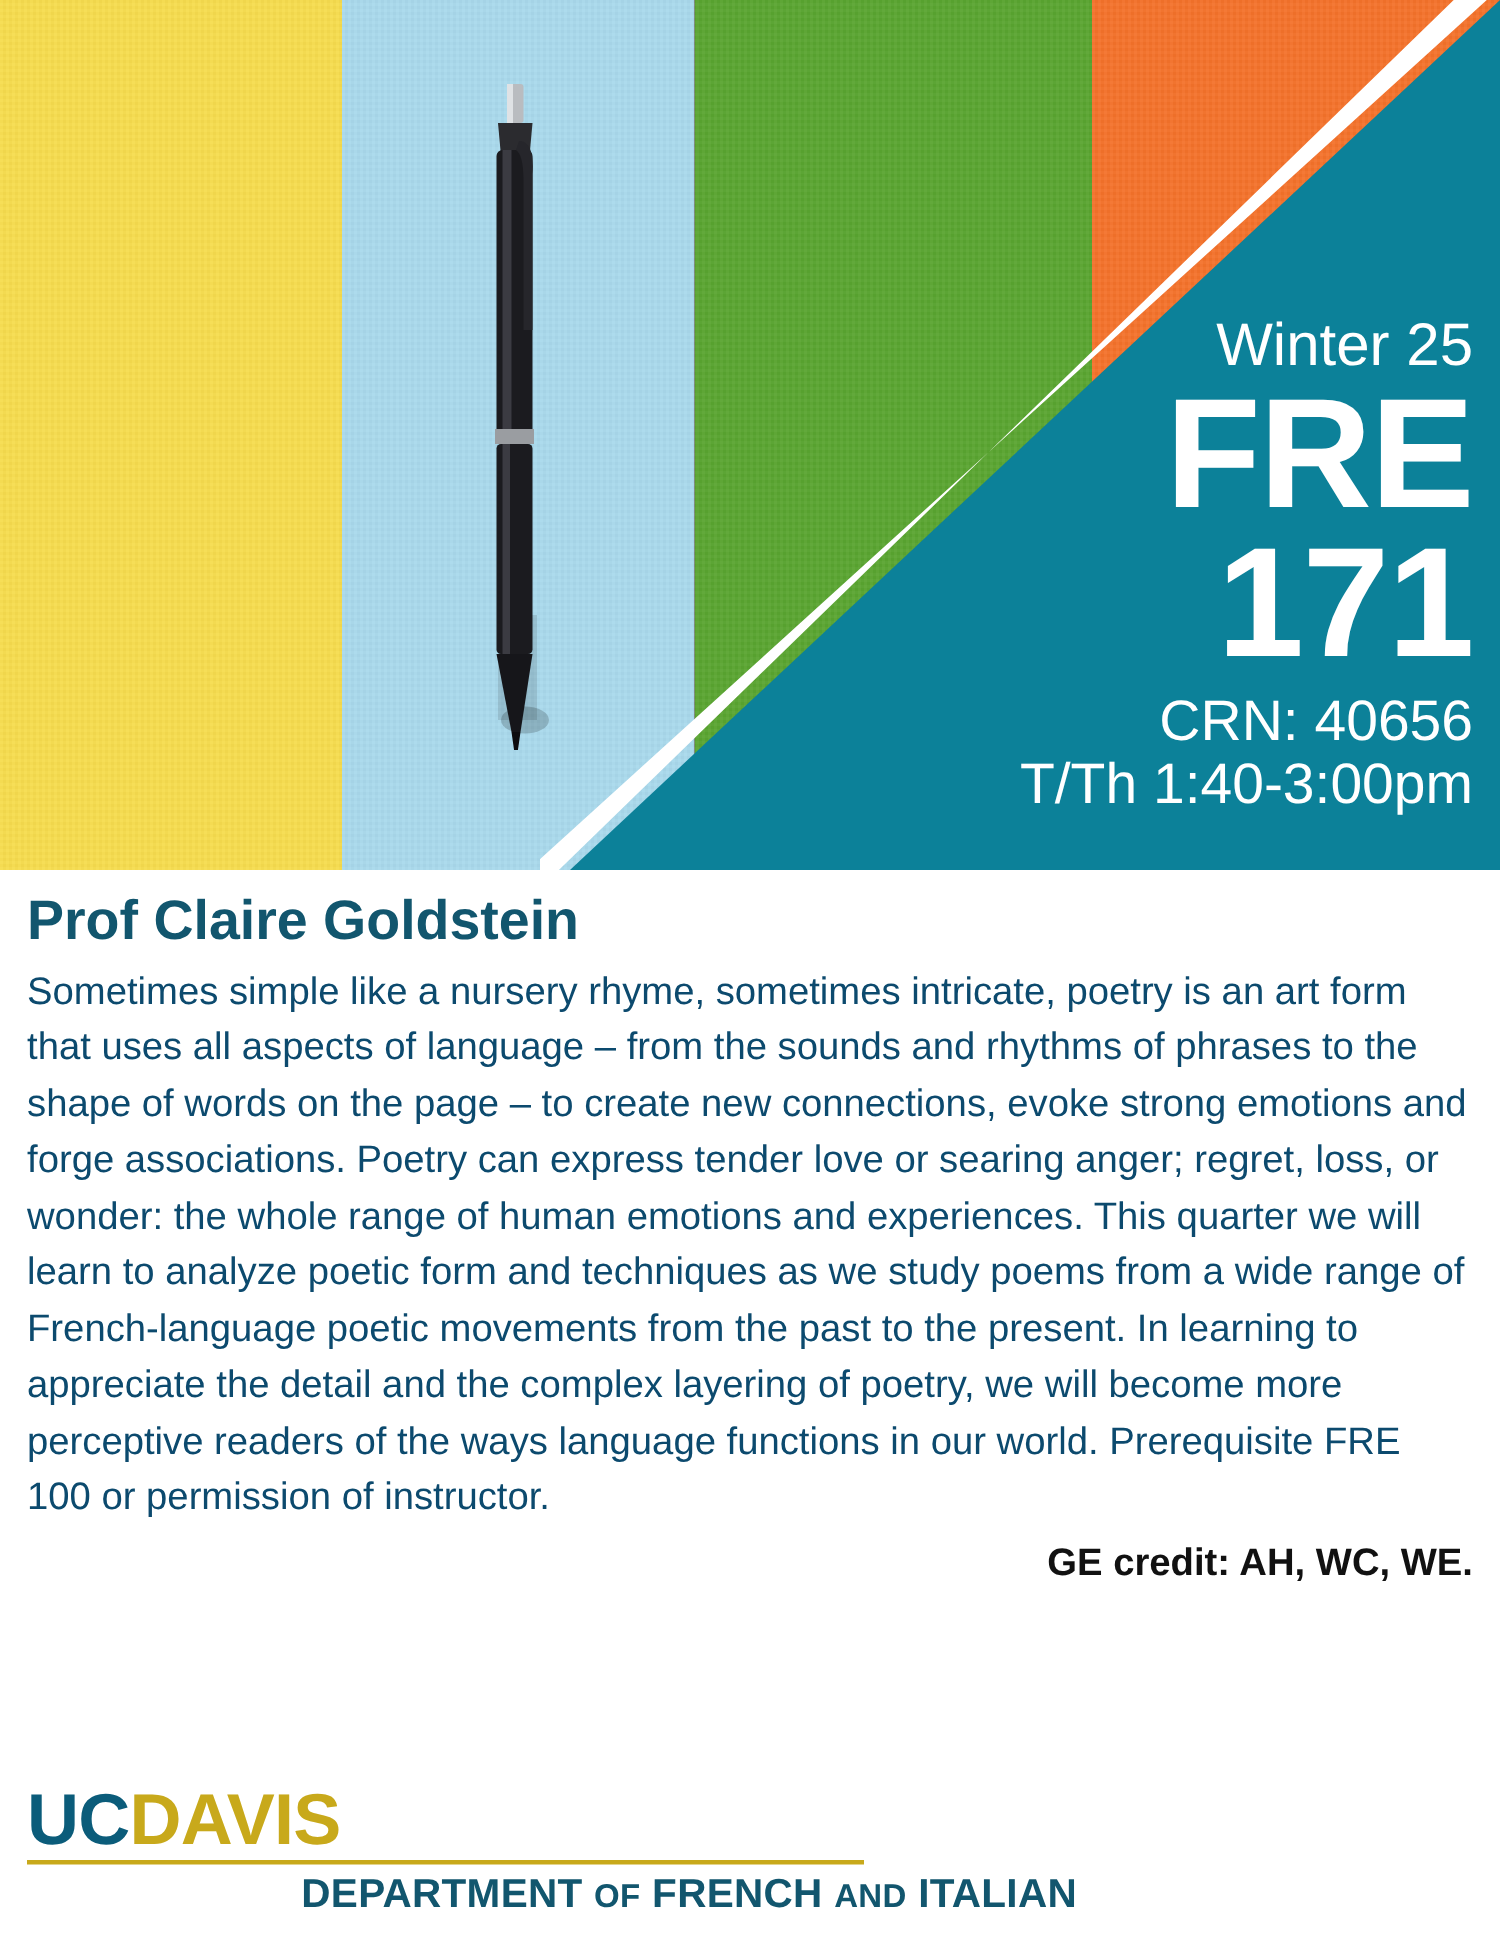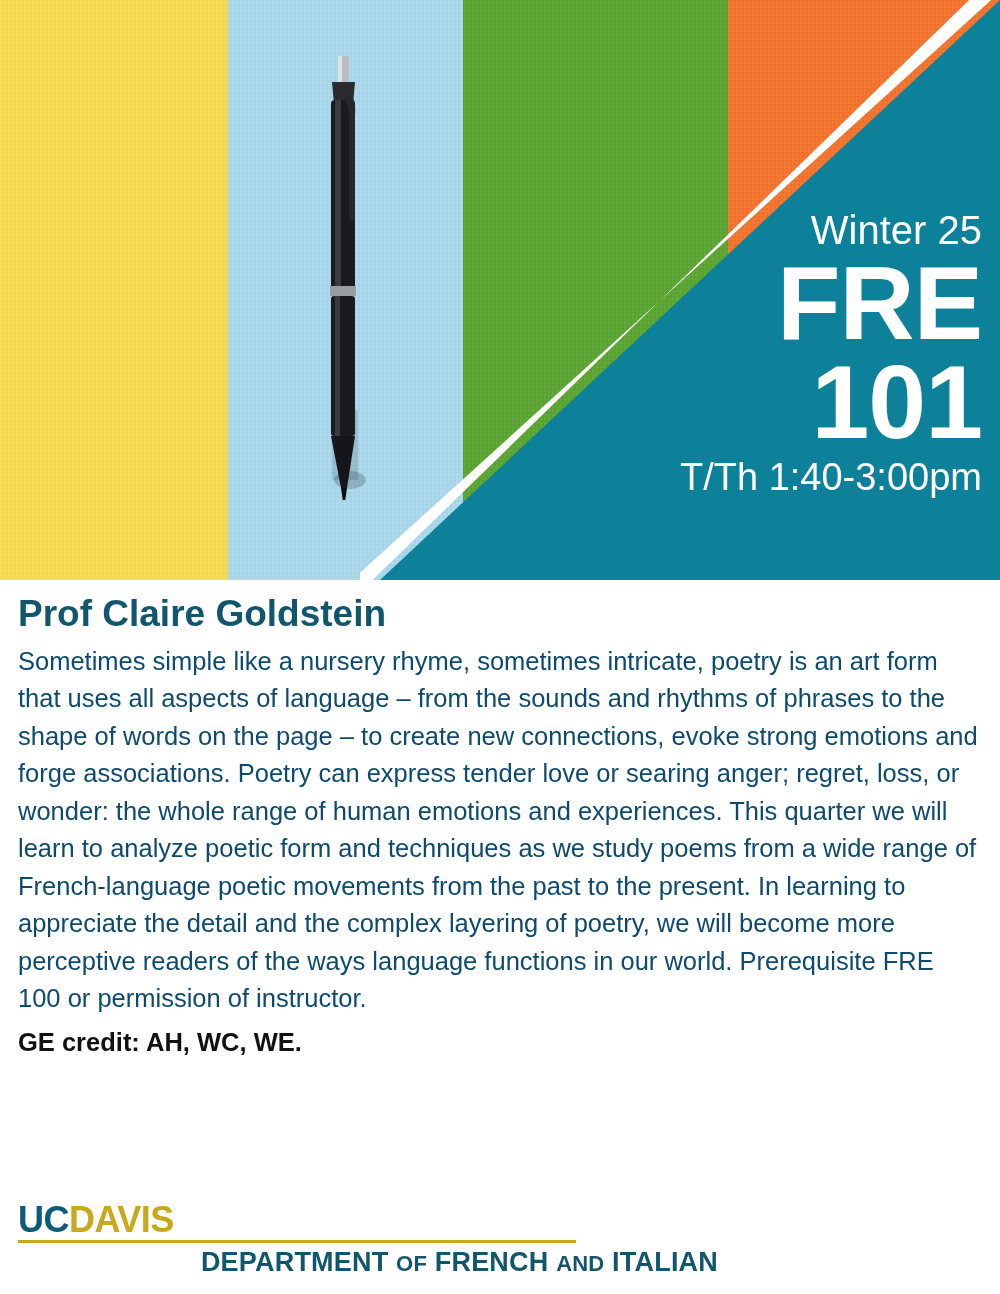--- a/index.html
+++ b/index.html
@@ -141,31 +141,32 @@
     font-size: 25.5px;
     line-height: 1.47;
     margin: 0;
     font-weight: 400;
   }
   .ge-credit {
     color: #111111;
     font-size: 25.5px;
     font-weight: 700;
     margin-top: 10px;
+    text-align: right;
   }
 
   
   .footer {
     position: absolute;
     left: 18px;
     bottom: 16px;
     width: 700px;
   }
   .uc-logo {
-    font-size: 36px;
+    font-size: 48px;
     font-weight: 700;
     letter-spacing: -0.5px;
     line-height: 1;
     margin-bottom: 2px;
   }
   .uc-logo .uc   { color: #0b5c7a; }
   .uc-logo .davis{ color: #c8a91b; }
   .gold-rule {
     height: 3px;
     background: #c8a91b;
@@ -218,21 +219,22 @@
       <path d="M15 386 L39 386 L31 438 L25 438 Z" fill="#16161a"></path>
       <path d="M25 438 L31 438 L29 452 L27 452 Z" fill="#0d0d10"></path>
     </svg>
 
     <div class="teal-corner"></div>
     <div class="teal-wedge-white"></div>
 
     <div class="corner-text">
       <div class="term">Winter 25</div>
       <div class="course-code">FRE</div>
-      <div class="course-num">101</div>
+      <div class="course-num">171</div>
+      <div class="crn">CRN: 40656</div>
       <div class="meet">T/Th 1:40-3:00pm</div>
     </div>
   </div>
 
   <div class="body-area">
     <h2 class="instructor">Prof Claire Goldstein</h2>
     <p class="description">Sometimes simple like a nursery rhyme, sometimes intricate, poetry is an art form that uses all aspects of language – from the sounds and rhythms of phrases to the shape of words on the page – to create new connections, evoke strong emotions and forge associations. Poetry can express tender love or searing anger; regret, loss, or wonder: the whole range of human emotions and experiences. This quarter we will learn to analyze poetic form and techniques as we study poems from a wide range of French-language poetic movements from the past to the present. In learning to appreciate the detail and the complex layering of poetry, we will become more perceptive readers of the ways language functions in our world.  Prerequisite FRE 100 or permission of instructor.</p>
     <div class="ge-credit">GE credit:  AH, WC, WE.</div>
   </div>
 

